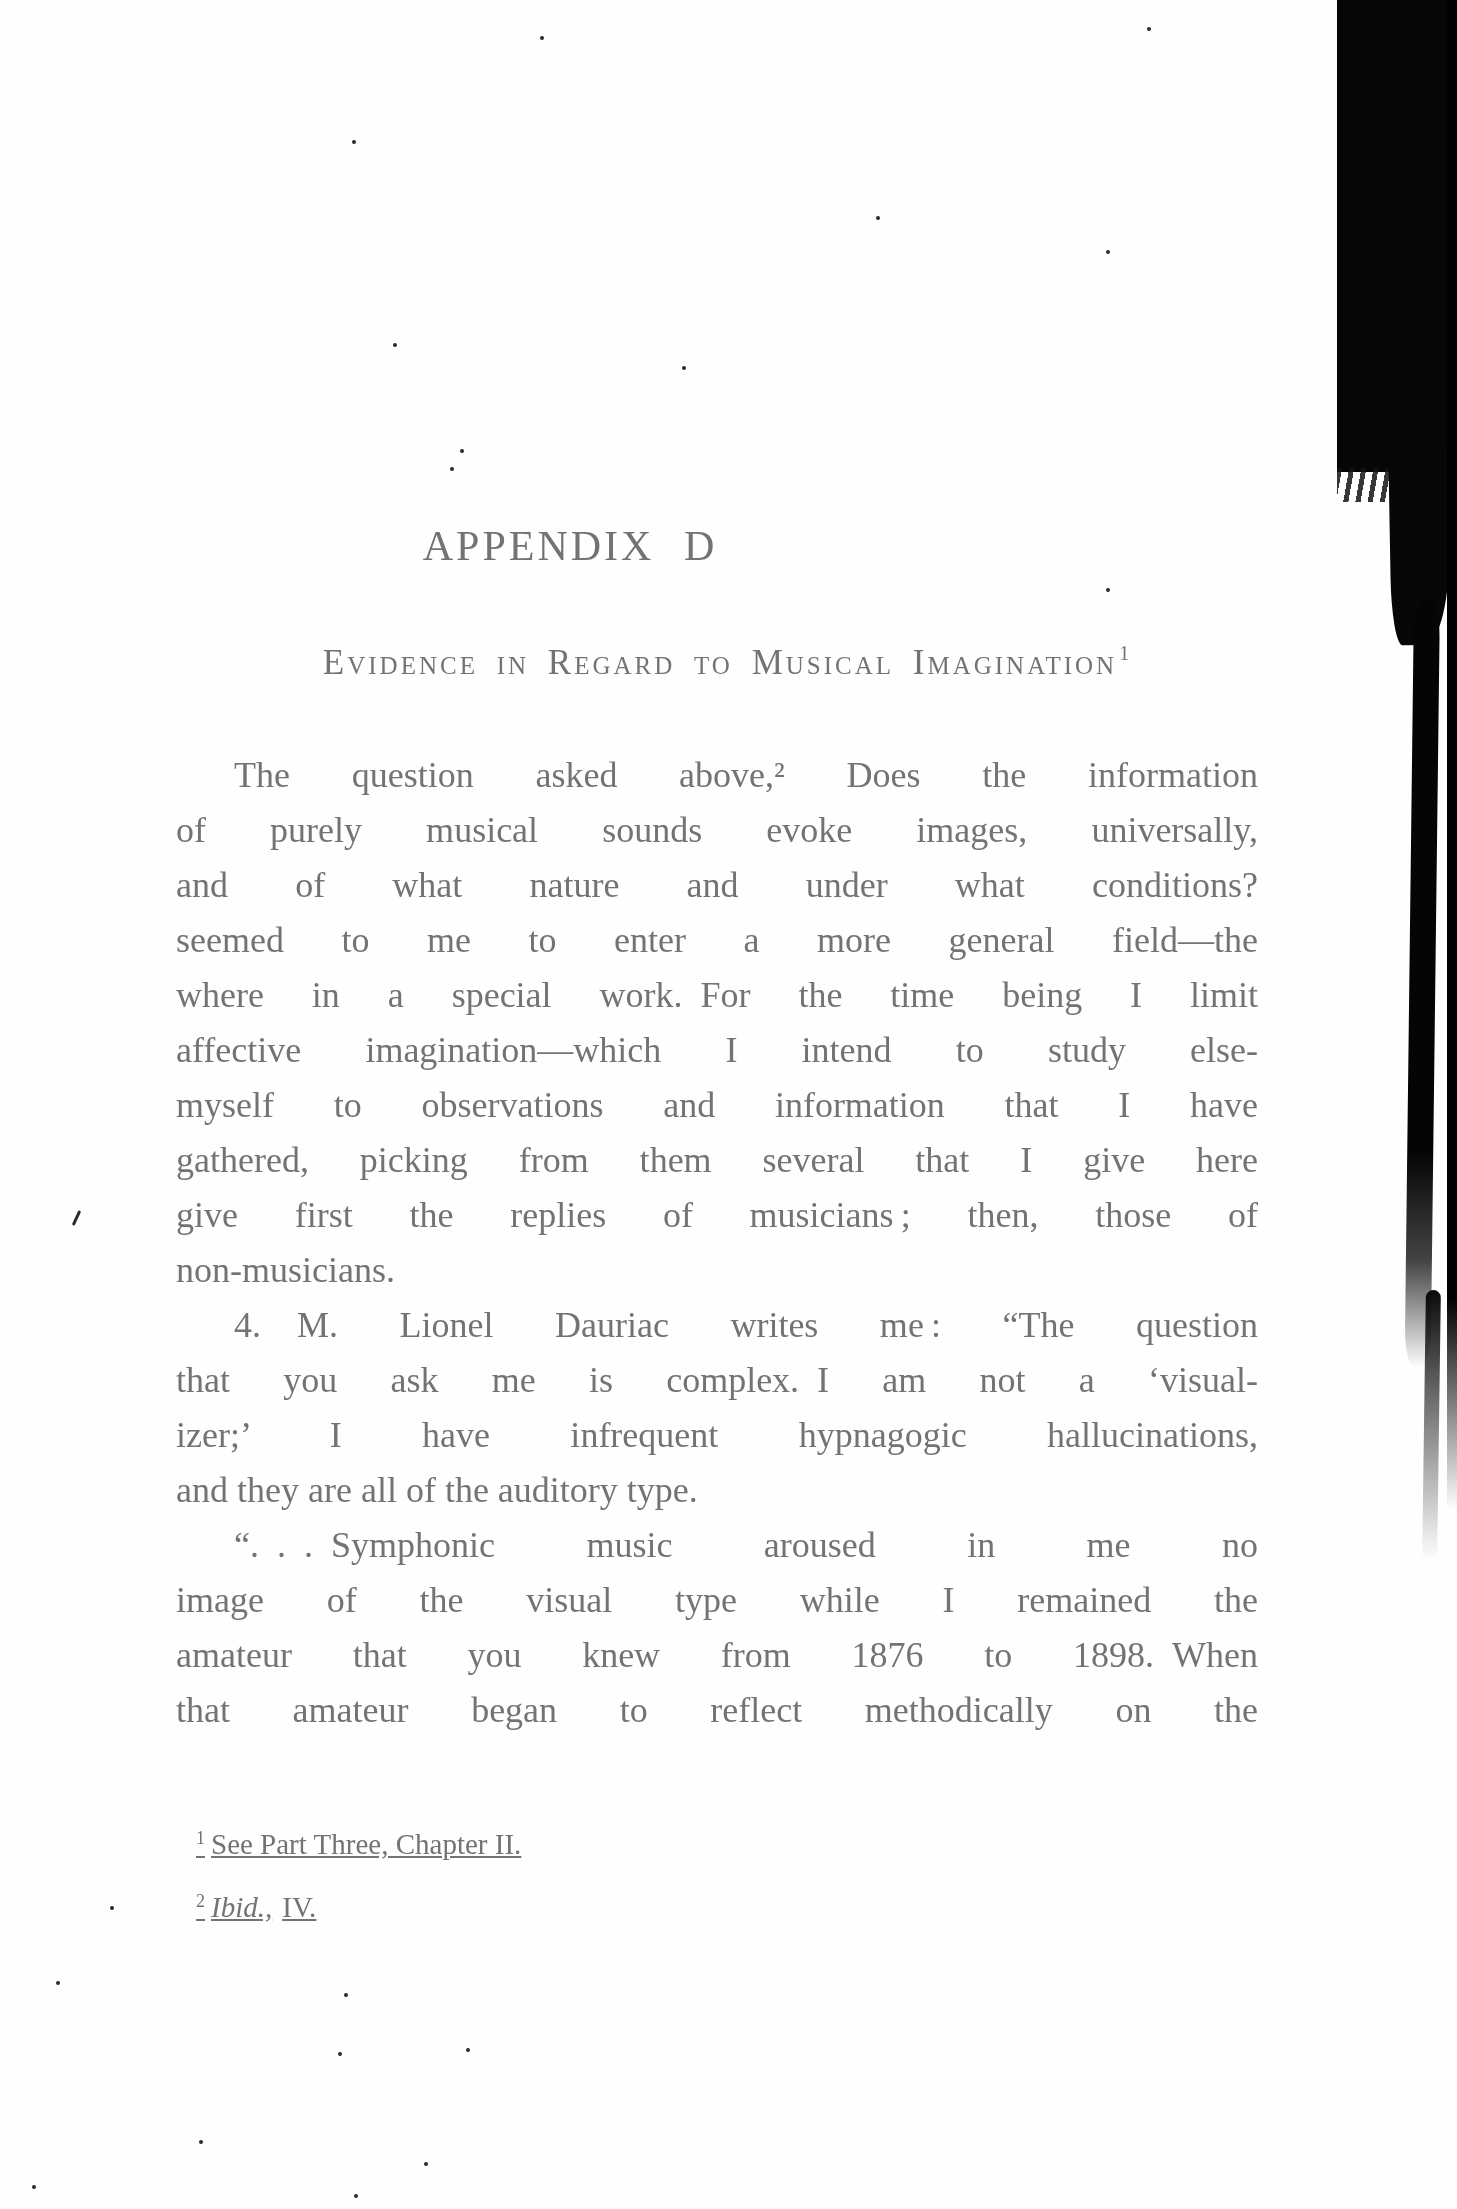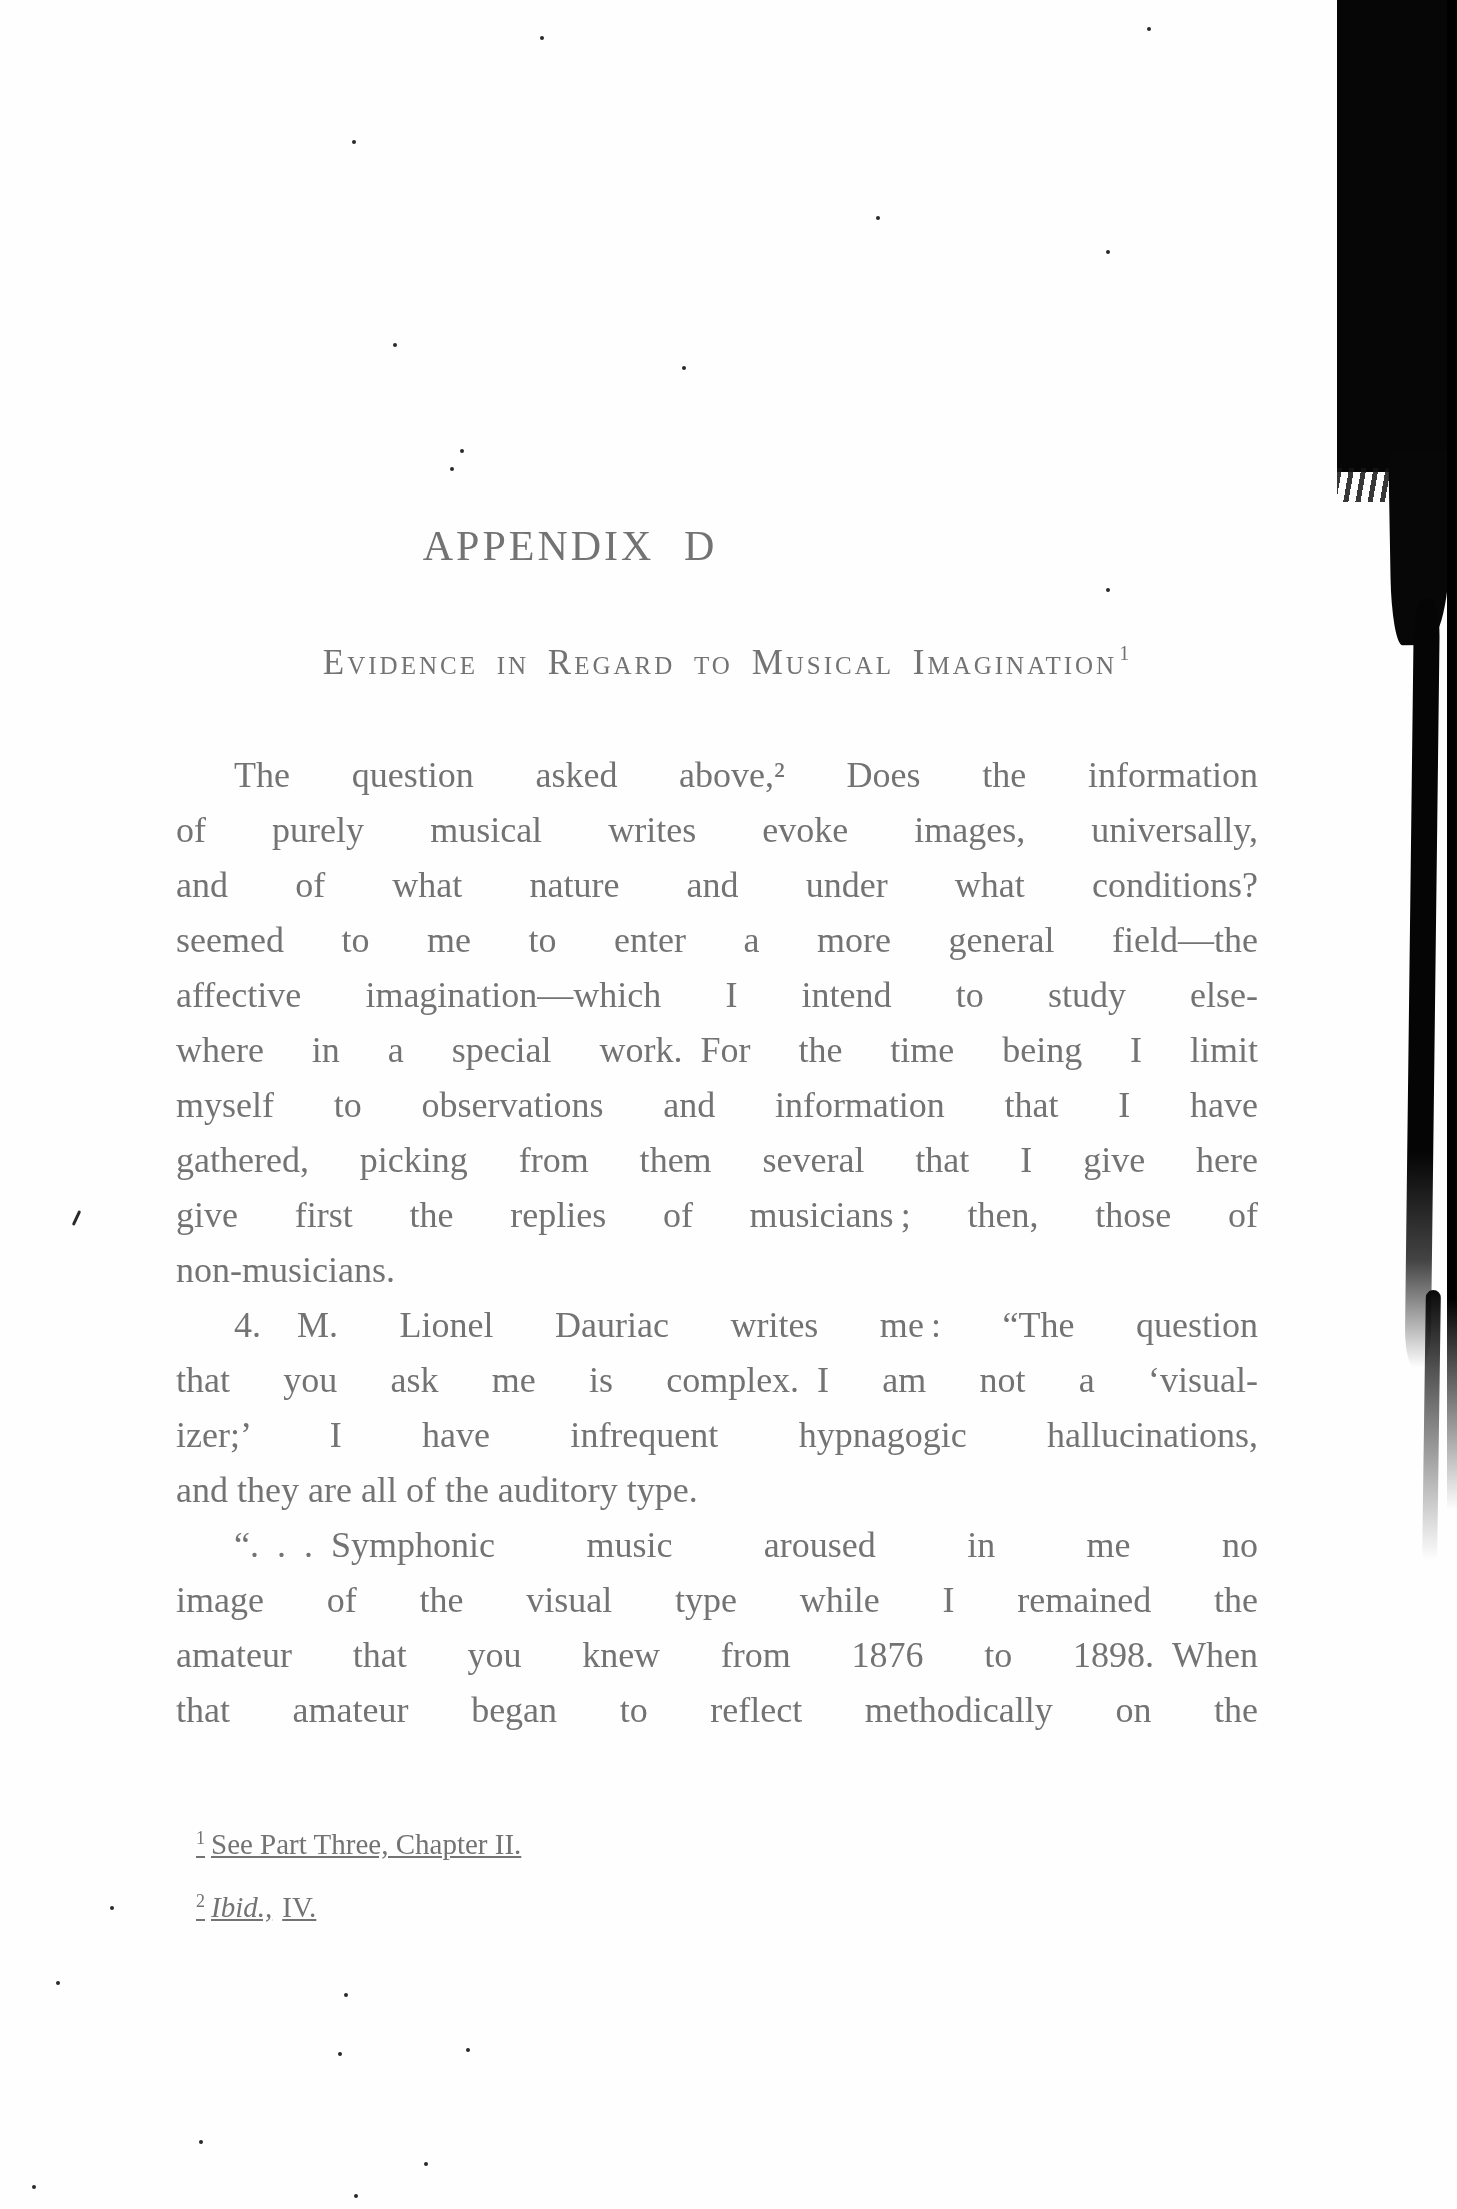--- a/index.html
+++ b/index.html
@@ -116,25 +116,25 @@
 <body>
 
 <div class="page">
 
   <h1 class="title">APPENDIX D</h1>
 
   <div class="subtitle"><span>Evidence in Regard to Musical Imagination</span><sup>1</sup></div>
 
   <div class="bodytext">
     <div class="ln indent">The question asked above,² Does the information</div>
-    <div class="ln">of purely musical writes evoke images, universally,</div>
+    <div class="ln">of purely musical sounds evoke images, universally,</div>
     <div class="ln">and of what nature and under what conditions?</div>
     <div class="ln">seemed to me to enter a more general field—the</div>
+    <div class="ln">where in a special work. For the time being I limit</div>
     <div class="ln">affective imagination—which I intend to study else-</div>
-    <div class="ln">where in a special work. For the time being I limit</div>
     <div class="ln">myself to observations and information that I have</div>
     <div class="ln">gathered, picking from them several that I give here</div>
     <div class="ln">give first the replies of musicians ; then, those of</div>
     <div class="ln end">non-musicians.</div>
     <div class="ln indent">4. M. Lionel Dauriac writes me : “The question</div>
     <div class="ln">that you ask me is complex. I am not a ‘visual-</div>
     <div class="ln">izer;’ I have infrequent hypnagogic hallucinations,</div>
     <div class="ln end">and they are all of the auditory type.</div>
     <div class="ln indent">“. . . Symphonic music aroused in me no</div>
     <div class="ln">image of the visual type while I remained the</div>

